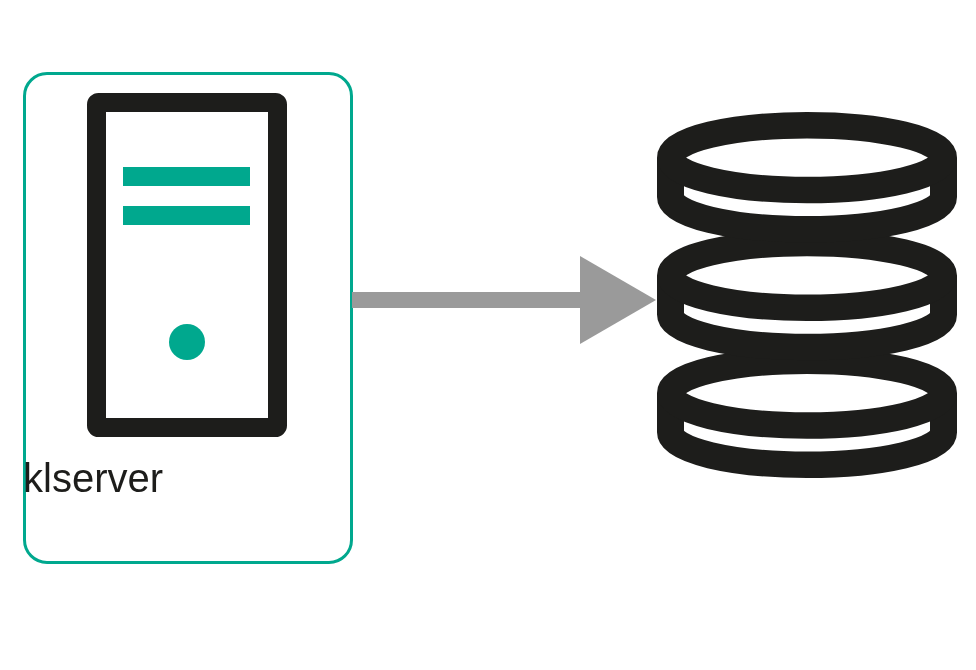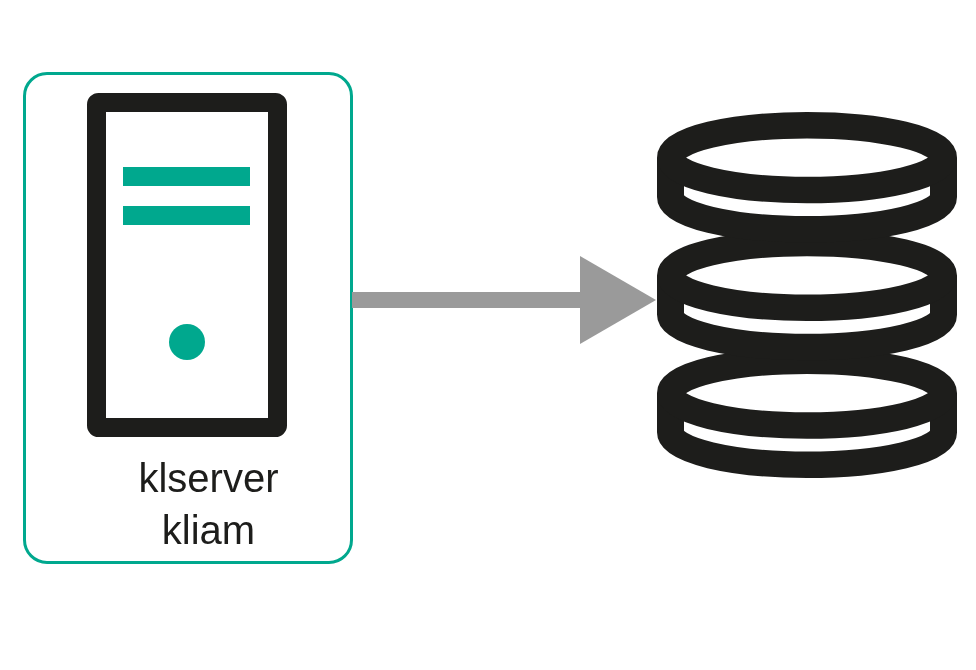--- a/index.html
+++ b/index.html
@@ -28,24 +28,23 @@
   }
   .server-icon-svg {
     position: absolute;
     left: 87px;
     top: 93px;
     width: 200px;
     height: 344px;
   }
   .server-label {
     position: absolute;
-    left: 10px;
+    left: 23px;
     top: 452px;
     width: 397px;
-    text-align: center;
     color: var(--c-icon_black, #1d1d1b);
     font-size: 40px;
     line-height: 52px;
     letter-spacing: 0;
   }
   .arrow-svg {
     position: absolute;
     left: 352px;
     top: 252px;
     width: 304px;
@@ -72,21 +71,20 @@
 
   <svg class="server-icon-svg" viewBox="0 0 200 344" xmlns="http://www.w3.org/2000/svg" aria-hidden="true">
     <rect class="ink-stroke" x="9.5" y="9.5" width="181" height="325" rx="2" stroke-width="19"></rect>
     <rect class="teal-fill" x="36" y="74" width="127" height="19"></rect>
     <rect class="teal-fill" x="36" y="113" width="127" height="19"></rect>
     <circle class="teal-fill" cx="100" cy="249" r="18"></circle>
   </svg>
 
   <div class="server-label">
     <div>klserver</div>
-    <div>kliam</div>
   </div>
 
   <svg class="arrow-svg" viewBox="0 0 304 96" xmlns="http://www.w3.org/2000/svg" aria-hidden="true">
     <rect class="gray-fill" x="0" y="40" width="230" height="16"></rect>
     <polygon class="gray-fill" points="228,4 228,92 304,48"></polygon>
   </svg>
 
   <svg class="db-svg" viewBox="0 0 300 373" preserveAspectRatio="none" xmlns="http://www.w3.org/2000/svg" aria-hidden="true">
 
     <g>

